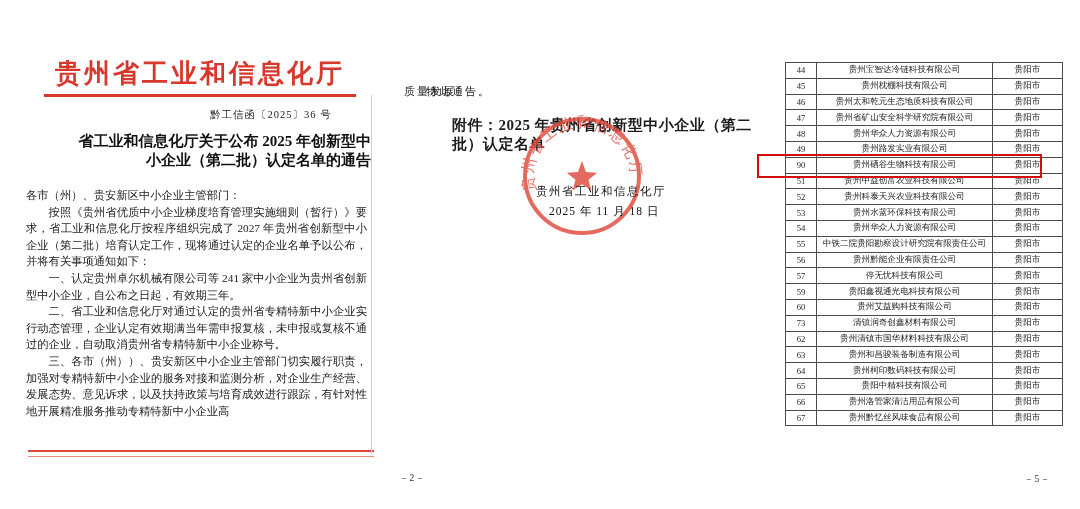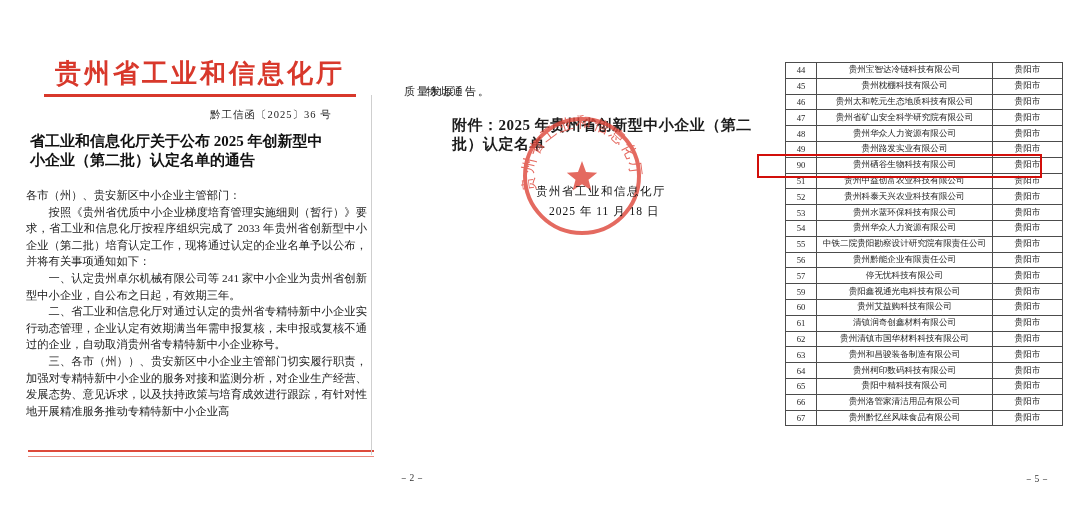--- a/index.html
+++ b/index.html
@@ -4,21 +4,21 @@
 <style>
   html,body{margin:0;padding:0;background:#ffffff;}
   body{width:1080px;height:509px;overflow:hidden;position:relative;
        font-family:"Liberation Serif","DejaVu Serif",serif;color:#1c1c1c;}
   .abs{position:absolute;}
   
   .letterhead{left:30px;top:56px;width:340px;text-align:center;
     font-size:26px;font-weight:bold;color:#d8382b;letter-spacing:3px;white-space:nowrap;}
   .red-rule{left:44px;top:94px;width:312px;height:3px;background:#d8382b;}
   .doc-number{left:196px;top:108px;font-size:10.5px;color:#222;letter-spacing:1px;padding-left:14px;}
-  .notice-title{left:30px;top:132px;width:341px;text-align:left;
+  .notice-title{left:30px;top:132px;width:341px;text-align:right;
     font-weight:bold;font-size:15px;line-height:19px;color:#111;}
   .notice-body{left:26px;top:187px;width:341px;font-size:11.3px;line-height:16.6px;
     text-align:justify;color:#222;}
   .notice-body p{margin:0;text-indent:2em;}
   .notice-body p.salutation{text-indent:0;}
   .bottom-red-rule{left:28px;top:450px;width:346px;height:4px;
     border-top:2px solid #dd4a3b;border-bottom:1px solid #e98d80;}
   .scan-edge{left:371px;top:95px;width:1px;height:360px;background:#cfcfcf;}
   
   .mid-line1{left:404px;top:60px;font-size:11px;letter-spacing:2px;margin-top:24px;}
@@ -50,21 +50,21 @@
     <div class="abs letterhead">贵州省工业和信息化厅</div>
     <div class="abs red-rule"></div>
     <div class="abs doc-number">黔工信函〔2025〕36 号</div>
     <div class="abs notice-title">
       <span>省工业和信息化厅关于公布 2025 年创新型中</span><br>
       <span>小企业（第二批）认定名单的通告</span>
     </div>
     <div class="abs notice-body">
       <p class="salutation">各市（州）、贵安新区中小企业主管部门：</p>
 
-    <p>按照《贵州省优质中小企业梯度培育管理实施细则（暂行）》要求，省工业和信息化厅按程序组织完成了 2033 年贵州省创新型中小企业（第二批）培育认定工作，现将通过认定的企业名单予以公布，并将有关事项通知如下：</p>
+    <p>按照《贵州省优质中小企业梯度培育管理实施细则（暂行）》要求，省工业和信息化厅按程序组织完成了 2027 年贵州省创新型中小企业（第二批）培育认定工作，现将通过认定的企业名单予以公布，并将有关事项通知如下：</p>
         <p>一、认定贵州卓尔机械有限公司等 241 家中小企业为贵州省创新型中小企业，自公布之日起，有效期三年。</p>
         <p>二、省工业和信息化厅对通过认定的贵州省专精特新中小企业实行动态管理，企业认定有效期满当年需申报复核，未申报或复核不通过的企业，自动取消贵州省专精特新中小企业称号。</p>
         <p>三、各市（州））、贵安新区中小企业主管部门切实履行职责，加强对专精特新中小企业的服务对接和监测分析，对企业生产经营、发展态势、意见诉求，以及扶持政策与培育成效进行跟踪，有针对性地开展精准服务推动专精特新中小企业高</p>
       </div>
     <div class="abs bottom-red-rule"></div>
     <div class="abs scan-edge"></div>
   </div>
 
   <div>
     <div class="abs mid-line1">质量发展。</div>
@@ -163,21 +163,21 @@
               <td class="col-no">59</td>
               <td class="col-name">贵阳鑫视通光电科技有限公司</td>
               <td class="col-city">贵阳市</td>
             </tr>
             <tr>
               <td class="col-no">60</td>
               <td class="col-name">贵州艾益购科技有限公司</td>
               <td class="col-city">贵阳市</td>
             </tr>
             <tr>
-              <td class="col-no">61</td>
+              <td class="col-no">73</td>
               <td class="col-name">清镇润奇创鑫材料有限公司</td>
               <td class="col-city">贵阳市</td>
             </tr>
             <tr>
               <td class="col-no">62</td>
               <td class="col-name">贵州清镇市国华材料科技有限公司</td>
               <td class="col-city">贵阳市</td>
             </tr>
             <tr>
               <td class="col-no">63</td>

